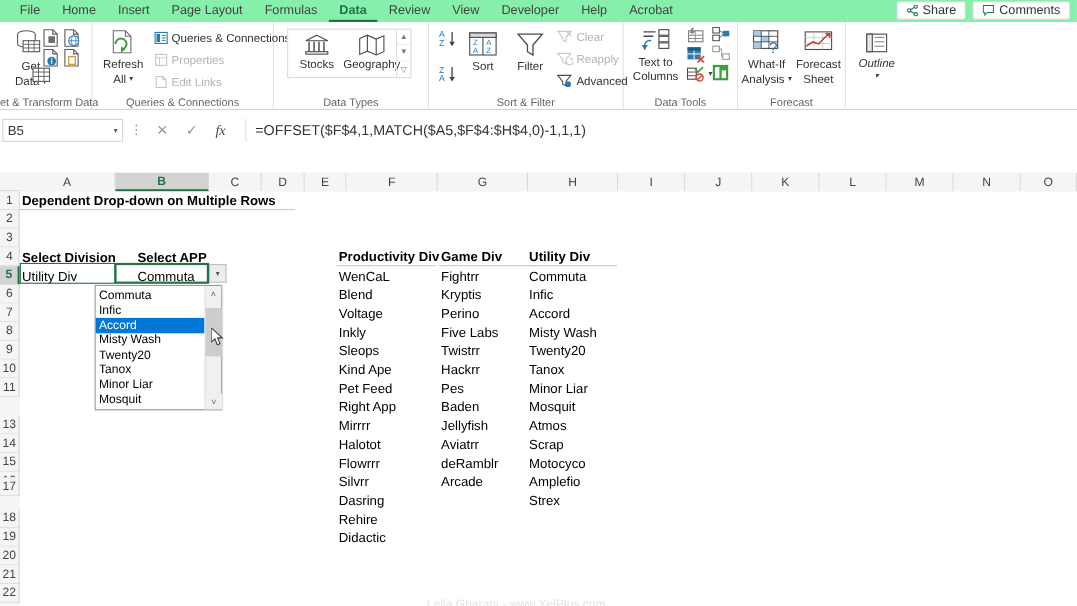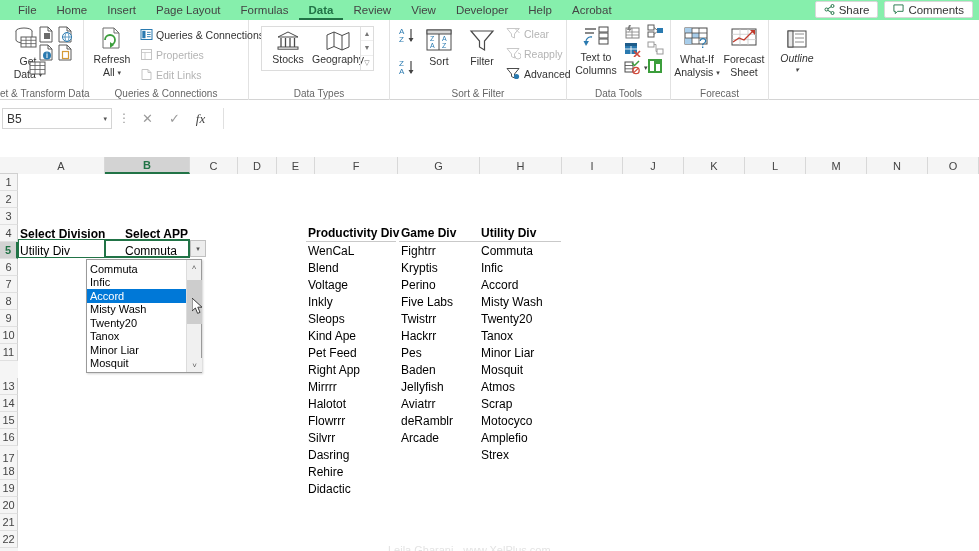--- a/index.html
+++ b/index.html
@@ -555,20 +555,21 @@
     <div class="namebox">
       <span class="nbtxt">B5</span>
       <span class="nbarrow">▾</span>
     </div>
     <div class="fbdots">⋮</div>
     <div class="fbicons">
       <span>✕</span>
       <span>✓</span>
       <span class="fx">fx</span>
     </div>
+    <div class="fcontent">=OFFSET($F$4,1,MATCH($A5,$F$4:$H$4,0)-1,1,1)</div>
   </div>
 
   <div class="grid">
     <div class="corner"></div>
     <div class="colhdr" id="colhdr">
         <div class="colcell" style="left: 18px; width: 87px;">
           <span>A</span>
         </div>
         <div class="colcell sel" style="left: 105px; width: 85px;">
           <span>B</span>
@@ -655,21 +656,21 @@
         </div>
         <div class="rowcell" style="top: 221px;">
           <span>14</span>
         </div>
         <div class="rowcell" style="top: 238px;">
           <span>15</span>
         </div>
         <div class="rowcell" style="top: 255px;">
           <span>16</span>
         </div>
-        <div class="rowcell" style="top: 276px;">
+        <div class="rowcell" style="top: 260px;">
           <span>17</span>
         </div>
         <div class="rowcell" style="top: 289px;">
           <span>18</span>
         </div>
         <div class="rowcell" style="top: 306px;">
           <span>19</span>
         </div>
         <div class="rowcell" style="top: 323px;">
           <span>20</span>
@@ -815,20 +816,23 @@
           <span>Commuta</span>
         </div>
         <div class="cell" style="left: 0px; top: 68px; width: 160px;">
           <span>Utility Div</span>
         </div>
         <div class="cell b" style="left: 105px; top: 51px; width: 160px;">
           <span>Select APP</span>
         </div>
         <div class="cell b" style="left: 0px; top: 51px; width: 160px;">
           <span>Select Division</span>
+        </div>
+        <div class="cell b hdrline" style="left: 0px; top: 0px; width: 250px;">
+          <span>Dependent Drop-down on Multiple Rows</span>
         </div>
 
       <div class="selbox thick" style="left:86px; top:65px; width:86px; height:19px;"></div>
 
       <div class="selbox" style="left:0px; top:65px; width:87px; height:19px; border-color:#217346;"></div>
 
       <div class="ddarrow" style="left:172px; top:66px;">▾</div>
 
       <div class="ddlist" id="ddlist" style="left:68px; top:85px; width:116px; height:114px;">
         <div id="dditems" style="position:absolute;left:0;top:2px;right:15px;">

